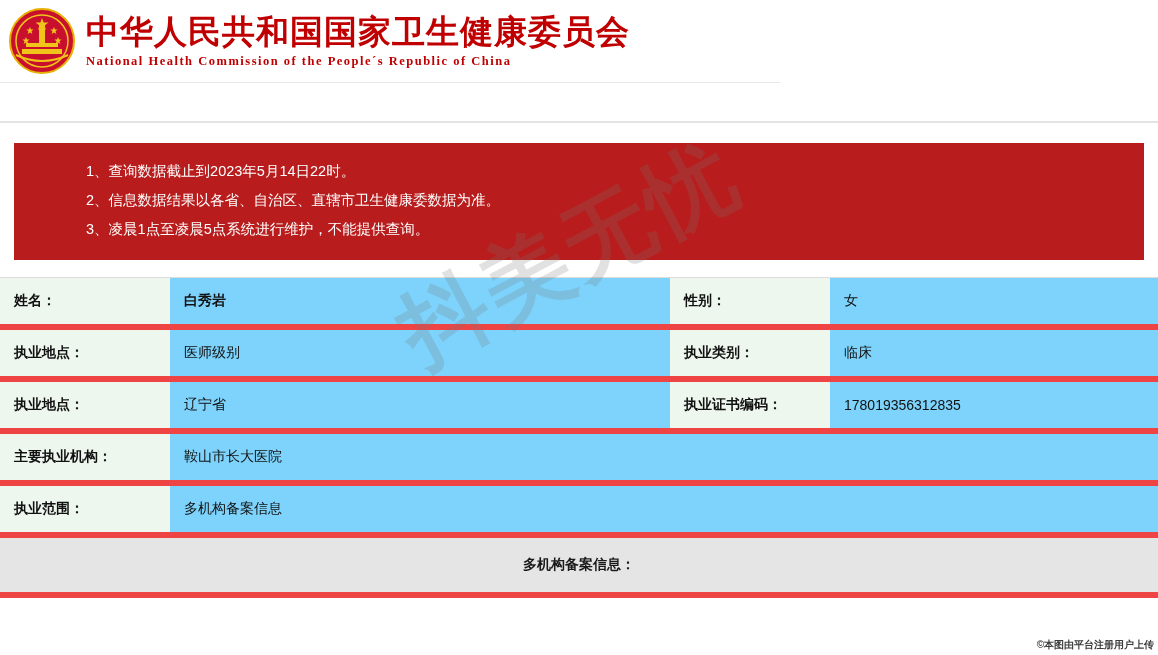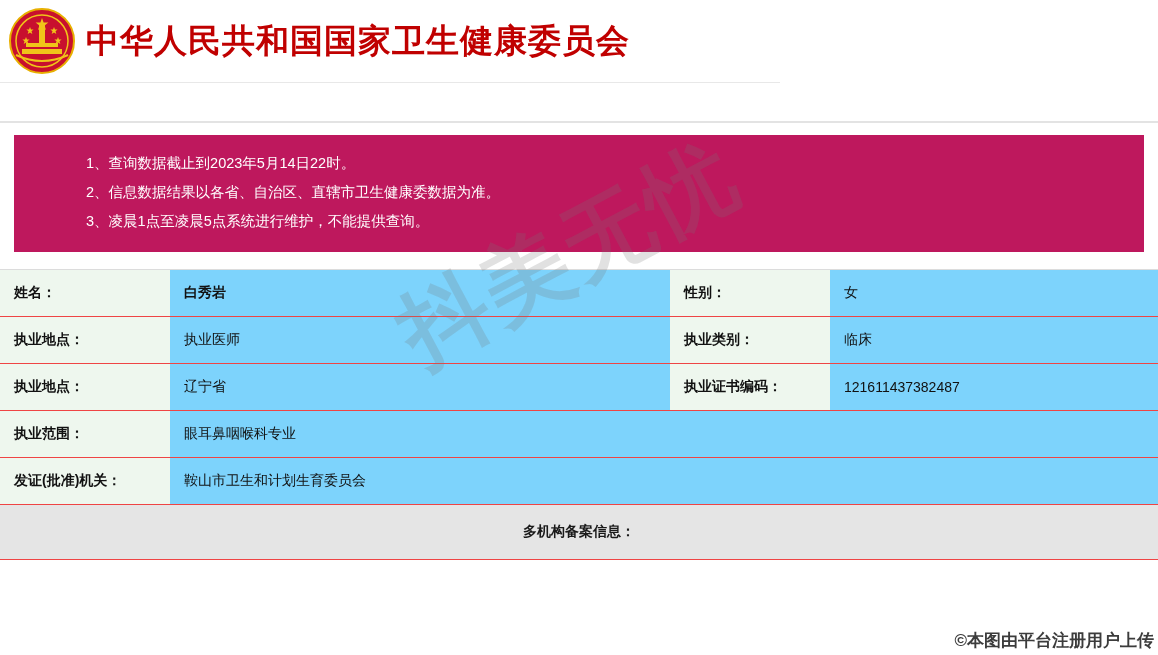--- a/index.html
+++ b/index.html
@@ -61,43 +61,43 @@
 
   .header-rule {
     width: 1158px;
     height: 2px;
     background: #e3e3e3;
     margin-top: 38px;
   }
 
   
   .notice {
-    margin: 12px 14px 0 14px;
-    background: #be185d;
+    margin: 20px 14px 0 14px;
+    background: #b91c1c;
     color: #ffffff;
     padding: 14px 0 16px 0;
     font-size: 14.5px;
     line-height: 2.0;
   }
   .notice-line {
     padding-left: 72px;
     white-space: nowrap;
   }
 
   
   .info-table {
     width: 1158px;
     border-collapse: collapse;
     margin-top: 17px;
     table-layout: fixed;
     font-size: 14px;
   }
   .info-table td {
     border-top: 1px solid #dcdcdc;
-    border-bottom: 1px solid #ef4444;
+    border-bottom: 6px solid #ef4444;
     height: 46px;
     padding: 0 14px;
     vertical-align: middle;
   }
   td.label {
     background: #eef7ee;
     font-weight: bold;
     color: #111;
     width: 160px;
   }
@@ -117,21 +117,21 @@
   .multi-row td {
     text-align: center;
     font-weight: bold;
     height: 54px;
     background: #e5e5e5;
   }
   .footer-mark {
     position: absolute;
     right: 4px;
     bottom: 3px;
-    font-size: 17px;
+    font-size: 10px;
     color: #3c3c3c;
     font-weight: bold;
     white-space: nowrap;
   }
 
   
   .watermark {
     position: absolute;
     left: 385px;
     top: 195px;
@@ -159,20 +159,21 @@
       <polygon points="36,13 37.6,17.6 42.4,17.6 38.6,20.5 40,25 36,22.2 32,25 33.4,20.5 29.6,17.6 34.4,17.6" fill="#f0c419"></polygon>
       <polygon points="24,22 25,24.6 27.6,24.6 25.5,26.3 26.3,29 24,27.4 21.7,29 22.5,26.3 20.4,24.6 23,24.6" fill="#f0c419"></polygon>
       <polygon points="48,22 49,24.6 51.6,24.6 49.5,26.3 50.3,29 48,27.4 45.7,29 46.5,26.3 44.4,24.6 47,24.6" fill="#f0c419"></polygon>
       <polygon points="20,32 21,34.6 23.6,34.6 21.5,36.3 22.3,39 20,37.4 17.7,39 18.5,36.3 16.4,34.6 19,34.6" fill="#f0c419"></polygon>
       <polygon points="52,32 53,34.6 55.6,34.6 53.5,36.3 54.3,39 52,37.4 49.7,39 50.5,36.3 48.4,34.6 51,34.6" fill="#f0c419"></polygon>
       <path d="M10 50 Q36 62 62 50" stroke="#f0c419" stroke-width="2" fill="none"></path>
     </svg>
   </div>
   <div class="header-texts">
     <div class="header-cn">中华人民共和国国家卫生健康委员会</div>
+    <div class="header-en">National Health Commission of the People´s Republic of China</div>
   </div>
 </div>
 
 <div class="header-rule"></div>
 
 <div class="notice">
   <div class="notice-line">1、查询数据截止到2023年5月14日22时。</div>
   <div class="notice-line">2、信息数据结果以各省、自治区、直辖市卫生健康委数据为准。</div>
   <div class="notice-line">3、凌晨1点至凌晨5点系统进行维护，不能提供查询。</div>
 </div>
@@ -186,37 +187,37 @@
   </colgroup>
   <tbody>
     <tr>
       <td class="label">姓名：</td>
       <td class="value value-name">白秀岩</td>
       <td class="label">性别：</td>
       <td class="value">女</td>
     </tr>
     <tr>
       <td class="label">执业地点：</td>
-      <td class="value">执业医师</td>
+      <td class="value">医师级别</td>
       <td class="label">执业类别：</td>
       <td class="value">临床</td>
     </tr>
     <tr>
       <td class="label">执业地点：</td>
       <td class="value">辽宁省</td>
       <td class="label">执业证书编码：</td>
-      <td class="value">121611437382487</td>
+      <td class="value">178019356312835</td>
+    </tr>
+    <tr>
+      <td class="label">主要执业机构：</td>
+      <td class="value" colspan="3">鞍山市长大医院</td>
     </tr>
     <tr>
       <td class="label">执业范围：</td>
-      <td class="value" colspan="3">眼耳鼻咽喉科专业</td>
-    </tr>
-    <tr>
-      <td class="label">发证(批准)机关：</td>
-      <td class="value" colspan="3">鞍山市卫生和计划生育委员会</td>
+      <td class="value" colspan="3">多机构备案信息</td>
     </tr>
     <tr class="multi-row">
       <td colspan="4">多机构备案信息：</td>
     </tr>
   </tbody>
 </table>
 
 <div class="footer-mark">©本图由平台注册用户上传</div>
 
 <div class="watermark">抖美无忧</div>

